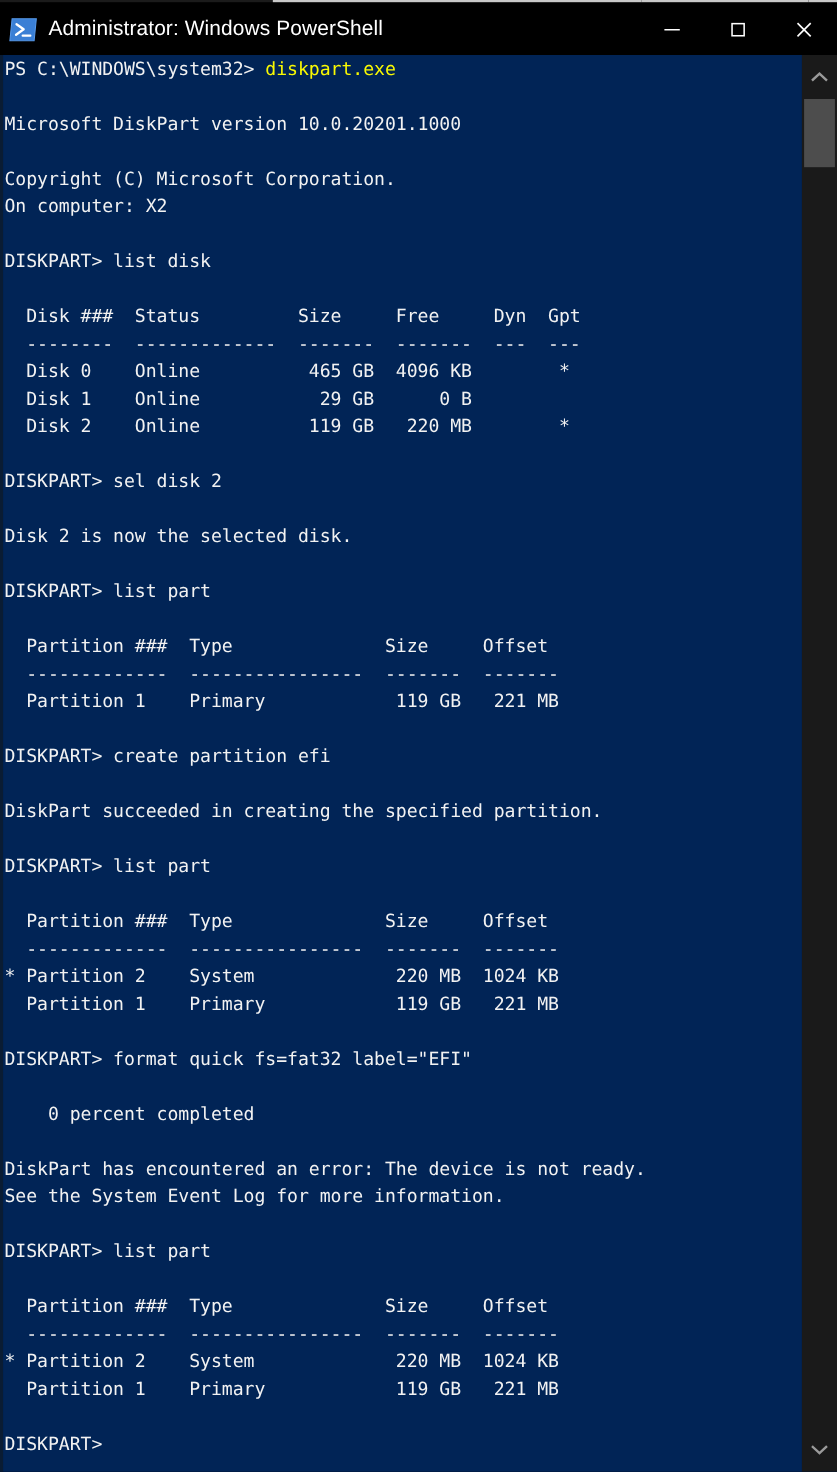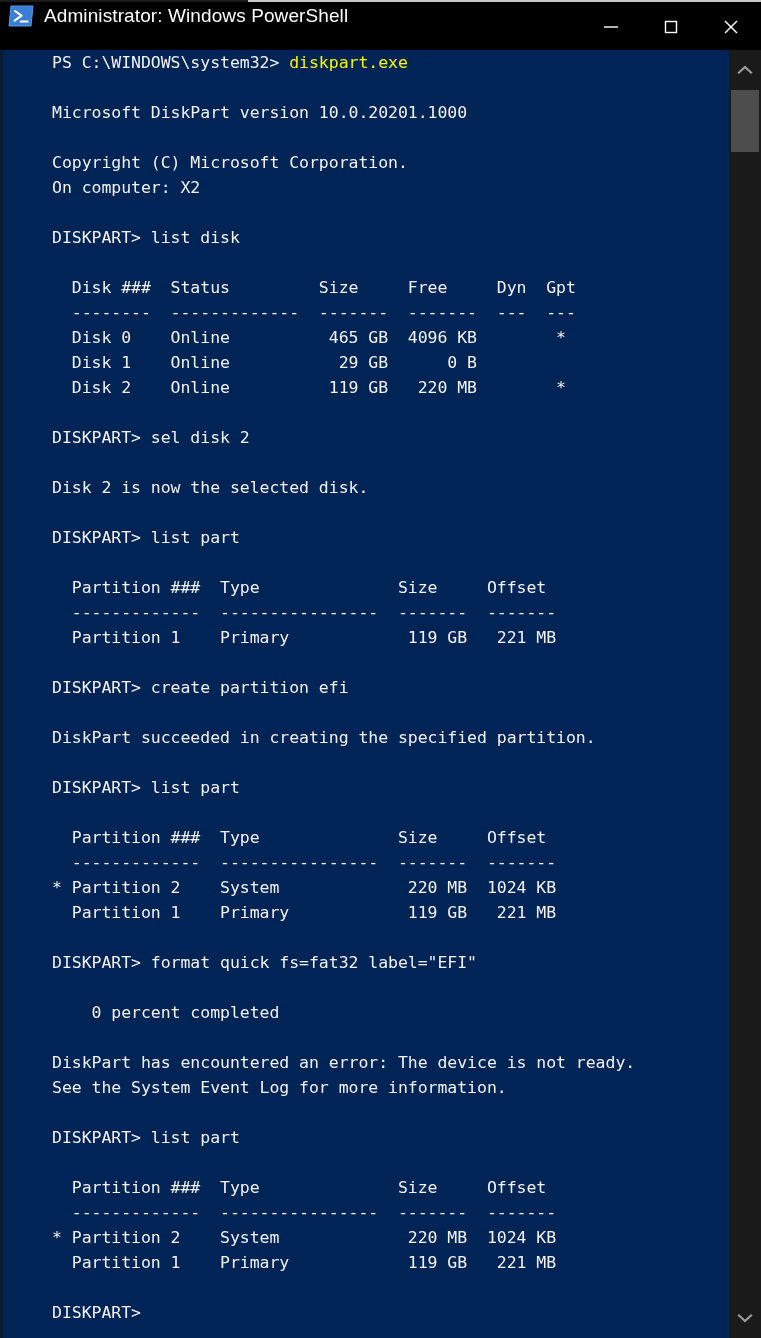--- a/index.html
+++ b/index.html
@@ -43,21 +43,21 @@
   .top-strip .seg.d { left: 735px; width: 26px; }
 
   
   #titlebar {
     position: absolute;
     top: 3px; left: 0;
     width: 761px;
     height: 47px;
     background: #000000;
     display: flex;
-    align-items: flex-start;
+    align-items: center;
   }
   #title-left {
     display: flex;
     align-items: center;
     flex: 1 1 auto;
     padding-left: 8px;
     min-width: 0;
   }
   .ps-icon {
     width: 26px;
@@ -116,21 +116,21 @@
   #console-text {
     margin: 0;
     padding: 0;
     color: #f2f2f2;
     font-family: "DejaVu Sans Mono", "Liberation Mono", monospace;
     font-size: 16.5px;
     line-height: 25px;
     white-space: pre;
     letter-spacing: -0.05px;
   }
-  .line { height: 25px; margin-left: 48px; }
+  .line { height: 25px; }
   .cmd-yellow { color: #f9f902; }
 
   
   #scrollbar {
     width: 32px;
     height: 100%;
     background: #1a1a1a;
     flex: 0 0 auto;
     position: relative;
   }

